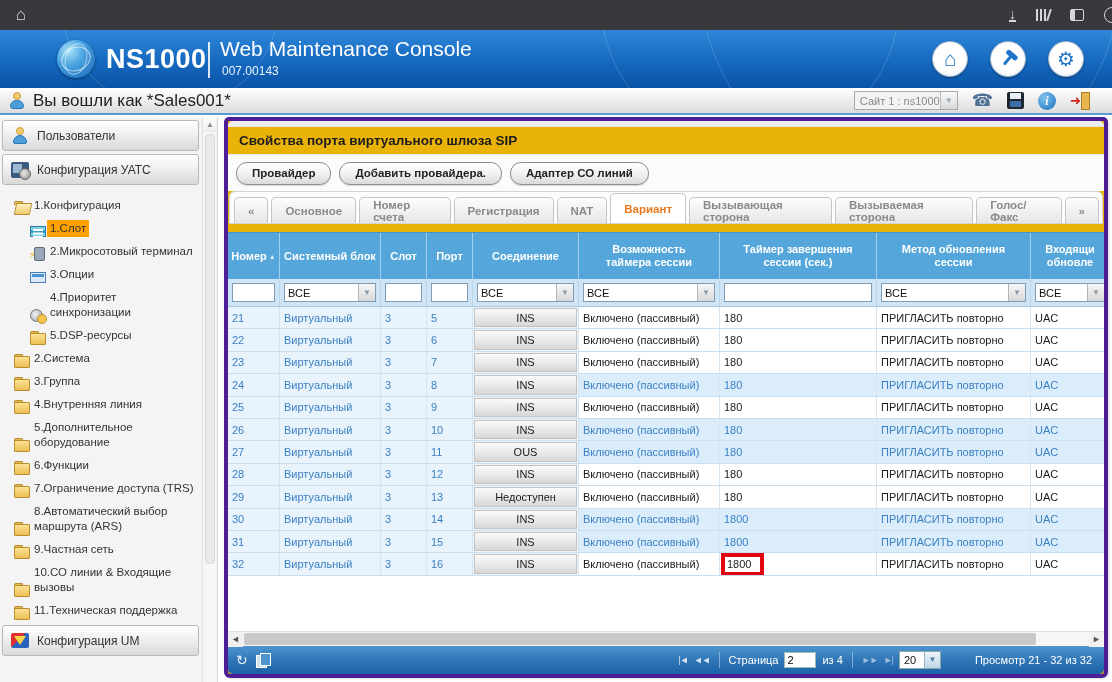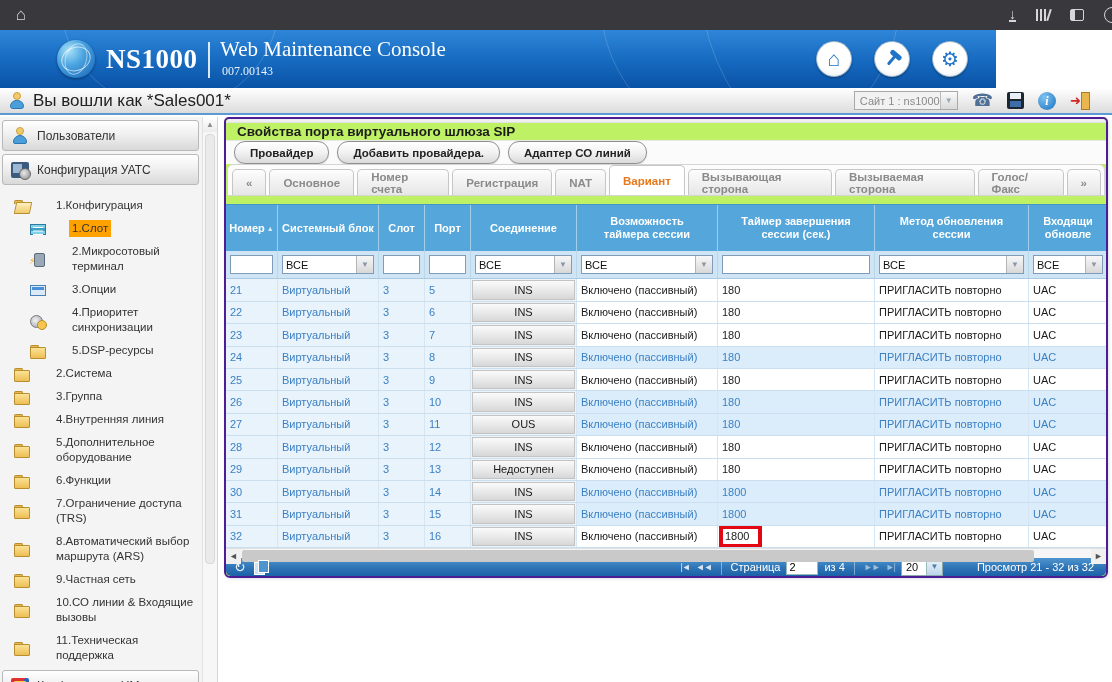--- a/index.html
+++ b/index.html
@@ -31,22 +31,22 @@
   .bb-right { position:absolute; right:0; top:0; height:30px; display:flex; align-items:center; gap:20px; padding-right:0; }
   .dl-ic { color:#d7d7db; font-size:14px; border-bottom:2px solid #d7d7db; line-height:12px; }
   .lib-ic { display:flex; gap:2px; align-items:flex-end; }
   .lib-ic i { display:block; width:2px; height:12px; background:#d7d7db; }
   .lib-ic i:last-child { transform:rotate(18deg); }
   .panel-ic { width:14px; height:12px; border:1.5px solid #d7d7db; border-radius:2px; position:relative; }
   .panel-ic::before { content:""; position:absolute; left:0; top:0; bottom:0; width:4px; background:#d7d7db; }
   .acct-ic { width:16px; height:16px; border:1.6px solid #d7d7db; border-radius:50%; margin-right:-8px; }
 
   
-  .app-header { position:absolute; left:0; top:30px; width:996px; height:58px; overflow:hidden;
-    background:linear-gradient(180deg,#2f86d8 0%,#1569bf 55%,#0a53a6 100%);font-family:Liberation Serif, serif; }
+  .app-header { position:absolute; left:0; top:30px; width:1112px; height:58px; overflow:hidden;
+    background:linear-gradient(180deg,#2f86d8 0%,#1569bf 55%,#0a53a6 100%); }
   .app-header .swirl { position:absolute; border:1px solid rgba(255,255,255,.16); border-radius:50%; }
   .sw1 { width:300px; height:300px; left:600px; top:-180px; }
   .sw2 { width:420px; height:420px; left:700px; top:-260px; }
   .sw3 { width:220px; height:220px; left:60px; top:-140px; }
   .logo-globe { position:absolute; left:57px; top:10px; width:38px; height:38px; border-radius:50%;
     background:radial-gradient(circle at 32% 28%,#a8e2f8 0%,#4aa3e0 40%,#1261b4 100%);
     box-shadow:0 1px 3px rgba(0,0,0,.4); }
   .logo-globe::before { content:""; position:absolute; left:4px; top:7px; width:28px; height:22px;
     border:1px solid rgba(255,255,255,.65); border-radius:50%; transform:rotate(-20deg); }
   .logo-globe::after { content:""; position:absolute; left:8px; top:3px; width:20px; height:30px;
@@ -99,41 +99,41 @@
   .sec-ic-users .head { position:absolute; left:5px; top:0; width:8px; height:8px; border-radius:50%; background:#f3c96d; border:1px solid #caa23c;}
   .sec-ic-users .torso { position:absolute; left:2px; top:8px; width:14px; height:9px; border-radius:7px 7px 2px 2px; background:#4a9fd9; border:1px solid #2b77b3;}
   .sec-ic-pbx { position:relative; width:18px; height:16px; background:#3a5a80; border-radius:2px; }
   .sec-ic-pbx::before { content:""; position:absolute; left:2px; top:2px; width:9px; height:9px; background:#9fb8d2; }
   .sec-ic-pbx::after { content:""; position:absolute; right:-2px; bottom:-2px; width:10px; height:10px; border-radius:50%;
     background:radial-gradient(circle at 40% 40%,#e8e8e8,#8a8a8a); border:1px solid #666; }
   .sec-ic-um { position:relative; width:18px; height:15px; background:linear-gradient(135deg,#e23030 0%,#e23030 45%,#2b62c0 45%,#2b62c0 100%); border-radius:2px; }
   .sec-ic-um::before { content:""; position:absolute; left:3px; top:3px; width:12px; height:9px; background:#f6d44a; clip-path:polygon(0 0,100% 0,50% 100%); }
 
   .tree { padding:6px 18px 0 14px; }
-  .tree-item { display:flex; align-items:center; gap:23px; padding:3px 0; font-size:11.5px; color:#333; line-height:15px; }
+  .tree-item { display:flex; align-items:flex-end; gap:1px; padding:3px 0; font-size:11.5px; color:#333; line-height:15px; }
   .tree-item.lvl1 { padding-left:16px; }
   .tree-item .lbl { padding:1px 3px; }
   .tree-item.selected .lbl { background:#ffa200; }
   .ti { flex:0 0 16px; height:13px; position:relative; margin-top:1px; }
   .ti-folder::before { content:""; position:absolute; left:0; top:0; width:7px; height:3px; background:#e9b94e; border:1px solid #b88e2e; border-bottom:none; border-radius:2px 2px 0 0; }
   .ti-folder::after { content:""; position:absolute; left:0; top:2px; width:14px; height:10px; background:linear-gradient(#fbe294,#edbf55); border:1px solid #b88e2e; border-radius:1px; }
   .ti-folder-open::before { content:""; position:absolute; left:0; top:0; width:7px; height:3px; background:#e9b94e; border:1px solid #b88e2e; border-bottom:none; border-radius:2px 2px 0 0; }
   .ti-folder-open::after { content:""; position:absolute; left:1px; top:2px; width:14px; height:10px; background:linear-gradient(#fdf0c0,#f0ca6a); border:1px solid #b88e2e; border-radius:1px; transform:skewX(-12deg); }
   .ti-slot { background:linear-gradient(#7fd2e8 33%,#3b9fc6 33%,#3b9fc6 66%,#7fd2e8 66%); border:1px solid #2e7ba0; width:15px; height:11px; }
   .ti-slot::before { content:""; position:absolute; left:2px; top:2px; right:2px; height:1.5px; background:#fff; box-shadow:0 3.5px 0 #fff, 0 7px 0 #fff; }
   .ti-terminal::before { content:""; position:absolute; left:4px; top:0; width:9px; height:12px; background:#9aa8b8; border:1px solid #5c6b7a; border-radius:2px; }
   .ti-terminal::after { content:"⚡"; position:absolute; left:-1px; top:1px; font-size:9px; color:#f0a818; }
   .ti-options { width:14px; height:11px; border:1px solid #4a7fb8; background:#dceaf8; }
   .ti-options::before { content:""; position:absolute; left:1px; top:1px; right:1px; height:3px; background:#4a90d9; }
   .ti-sync::before { content:""; position:absolute; left:0; top:1px; width:11px; height:11px; border-radius:50%; background:radial-gradient(circle at 40% 40%,#f2f2f2,#9aa0a8); border:1px solid #777; }
   .ti-sync::after { content:""; position:absolute; left:7px; top:6px; width:8px; height:8px; border-radius:50%; background:#f6c64f; border:1px solid #b88e2e; }
 
   
-  .main-panel { position:absolute; left:224px; top:117px; width:884px; height:461px;
-    border:2px solid #4c1d95; border-radius:5px 5px 6px 6px; background:#bef264; display:flex; flex-direction:column; overflow:hidden;
+  .main-panel { position:absolute; left:224px; top:117px; width:884px; height:561px;
+    border:4px solid #4c1d95; border-radius:5px 5px 6px 6px; background:#eab308; display:flex; flex-direction:column; overflow:hidden;
     box-shadow:1px 1px 3px rgba(120,140,160,.25); }
   .mp-topstrip { height:6px; background:#efefef; border-bottom:1px solid #e2e2e2; border-radius:5px 5px 0 0; }
   .mp-title { height:28px; display:flex; align-items:center; padding-left:11px; font-size:13.5px; font-weight:bold; color:#1c1c1c;
     border-bottom:1px solid #e8e8e8; }
   .mp-btnrow { height:36px; background:#fbfbfb; display:flex; align-items:center; gap:8px; padding-left:8px; }
   .pill-btn { height:23px; border:1px solid #8f8f8f; border-radius:11px; background:linear-gradient(180deg,#ffffff 0%,#f2f2f2 50%,#dadada 100%);
     font-size:11.5px; font-weight:bold; color:#222; padding:0 15px; display:flex; align-items:center; box-shadow:0 1px 1px rgba(0,0,0,.15); }
   .tabstrip { height:33px; margin:0 1px 8px 1px; border:1px solid #d4d4d4; border-radius:6px 6px 0 0; background:#fcfcfc;
     display:flex; align-items:flex-end; padding-left:4px; }
   .tab { height:26px; margin-right:3px; border:1px solid #c6c6c6; border-bottom:none; border-radius:5px 5px 0 0;

